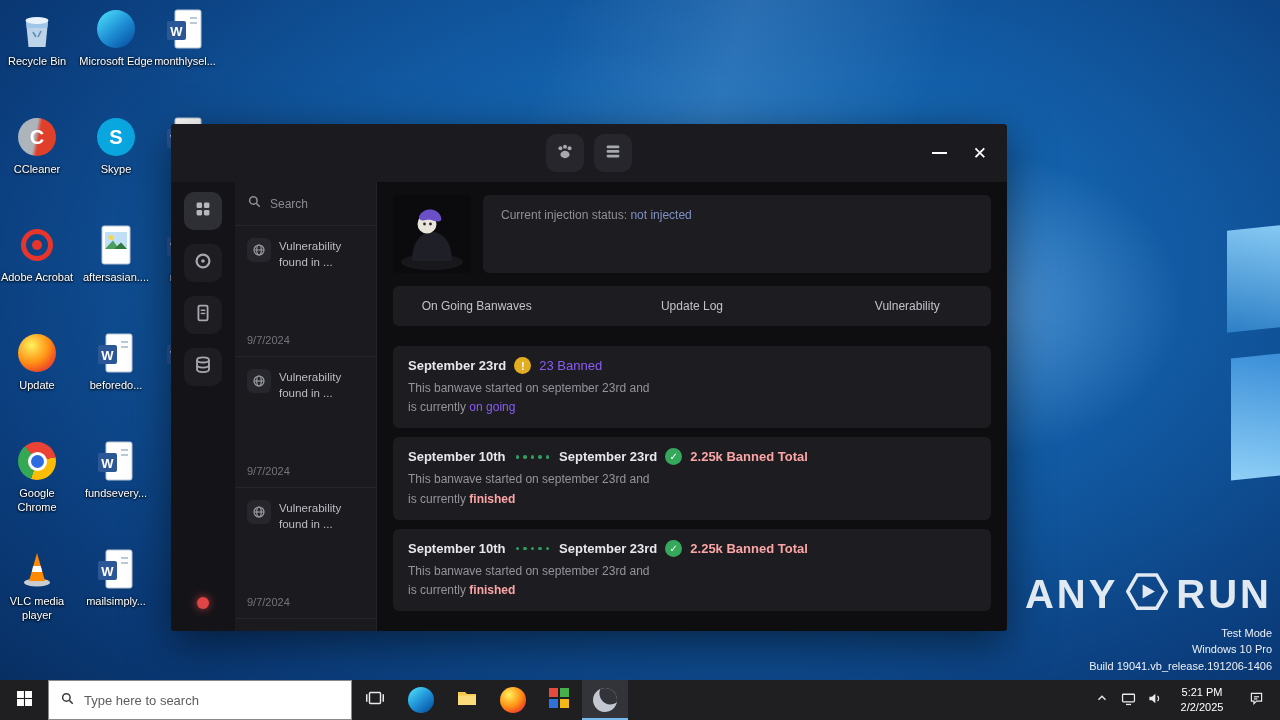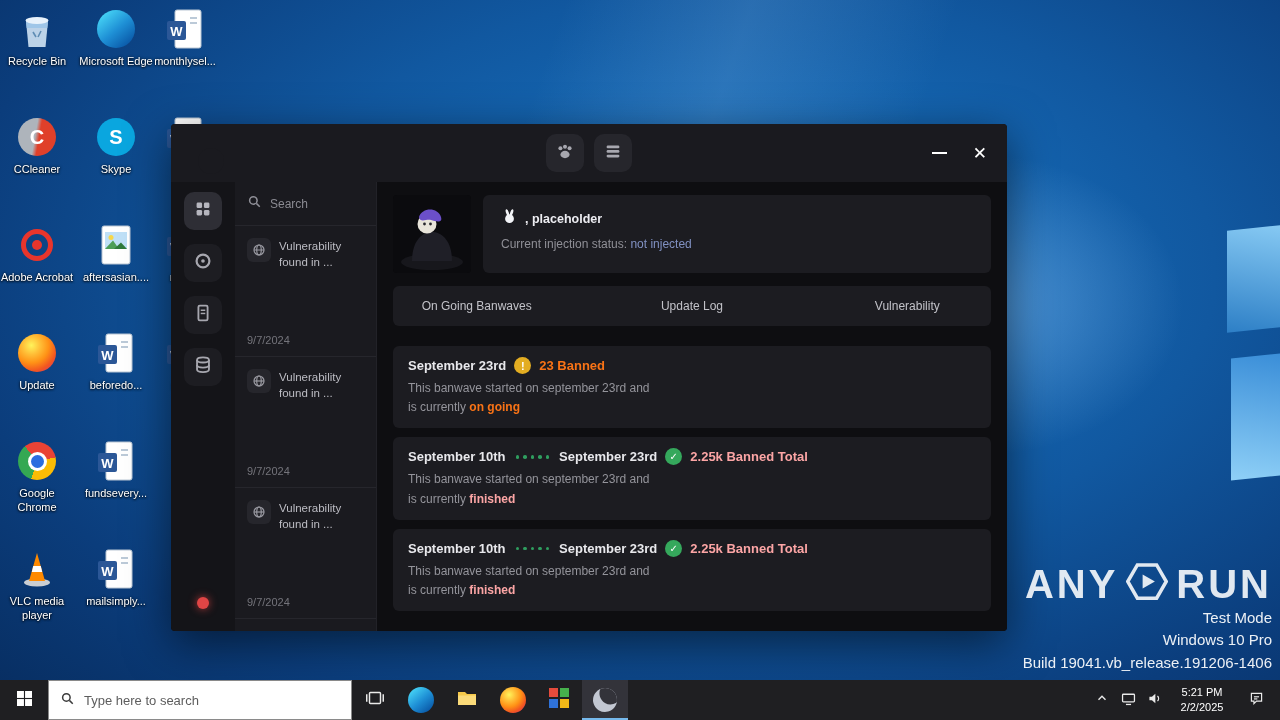--- a/index.html
+++ b/index.html
@@ -92,30 +92,30 @@
   .bhead { display:flex; align-items:center; gap:8px; margin-bottom:5px; }
   .bdate { font-size:13px; font-weight:bold; color:#e8e8ec; }
   .dots { display:flex; gap:4px; align-items:center; margin:0 2px; }
   .dots i { width:3.5px; height:3.5px; border-radius:50%; background:#2f9e5f; display:block; }
   .bwarn { width:17px; height:17px; border-radius:50%; background:#e3ad22; color:#fff; display:flex; align-items:center;
     justify-content:center; font-size:11px; font-weight:bold; flex:0 0 17px; }
   .bwarn::after { content:"!"; }
   .bok { width:17px; height:17px; border-radius:50%; background:#35a85c; color:#fff; display:flex; align-items:center;
     justify-content:center; font-size:10px; font-weight:bold; flex:0 0 17px; }
   .bok::after { content:"✓"; }
-  .gold { color:#f97316; font-weight:bold; }
+  .gold { color:#8b5cf6; font-weight:normal; }
   .green { color:#fca5a5; font-weight:bold; }
   .bline { font-size:12px; color:#94949b; line-height:1.6; }
   .bline .gold, .bline .green { font-size:12px; }
 
   
   .watermark { position:absolute; right:8px; bottom:46px; text-align:right; color:rgba(255,255,255,0.92); pointer-events:none; }
   .brand { display:flex; align-items:center; justify-content:flex-end; gap:8px; font-size:40px; font-weight:bold;
     letter-spacing:3px; color:rgba(255,255,255,0.88); line-height:1; }
-  .wm-lines { margin-top:0; font-size:15px; line-height:1.5; color:rgba(255,255,255,0.92); }
+  .wm-lines { margin-top:8px; font-size:11px; line-height:1.5; color:rgba(255,255,255,0.92); }
 
   
   .taskbar { position:absolute; left:0; bottom:0; width:1280px; height:40px; background:#1f1f22; display:flex;
     align-items:stretch; z-index:60; }
   .tb-start { width:48px; display:flex; align-items:center; justify-content:center; cursor:pointer; }
   .tb-search { width:304px; background:#fff; border:1px solid #8a8a8a; display:flex; align-items:center; gap:9px; padding:0 11px; }
   .tb-search input { border:none; outline:none; background:transparent; font-size:13px; color:#333; width:230px;
     font-family:"Liberation Sans",sans-serif; }
   .tb-search input::placeholder { color:#5d5d5d; }
   .tb-app { width:46px; display:flex; align-items:center; justify-content:center; cursor:pointer; position:relative; }
@@ -430,30 +430,20 @@
                 <rect width="78" height="78" fill="#0b0b0e"></rect>
                 <ellipse cx="39" cy="67" rx="31" ry="8" fill="#17171c"></ellipse>
                 <path d="M19 66 C19 46 29 37 39 37 C49 37 59 46 59 66 Z" fill="#1f1f27"></path>
                 <circle cx="34" cy="29" r="9.5" fill="#e8e4da"></circle>
                 <path d="M26 22 C29 12 45 12 48 22 C50 29 42 26 38 25 C33 24 27 28 26 22 Z" fill="#6b4fc9"></path>
                 <circle cx="31.5" cy="29" r="1.4" fill="#26262c"></circle>
                 <circle cx="37.5" cy="29" r="1.4" fill="#26262c"></circle>
               </svg>
           </div>
           <div class="pcard">
-            <div class="uline">
-              <span>
-                <svg viewBox="0 0 24 24" width="17" height="17" fill="#f2f3f7">
-                    <ellipse cx="9" cy="6.5" rx="2" ry="5" transform="rotate(-18 9 6.5)"></ellipse>
-                    <ellipse cx="15" cy="6.5" rx="2" ry="5" transform="rotate(18 15 6.5)"></ellipse>
-                    <circle cx="12" cy="15" r="6.2"></circle>
-                  </svg>
-              </span>
-              <span class="uname">, placeholder</span>
-            </div>
             <div class="sline">
               <span>Current injection status: </span><span class="sval">not injected</span>
             </div>
           </div>
         </div>
 
         <div class="tabsbar">
           <span class="tab">On Going Banwaves</span>
           <span class="tab">Update Log</span>
           <span class="tab">Vulnerability</span>

